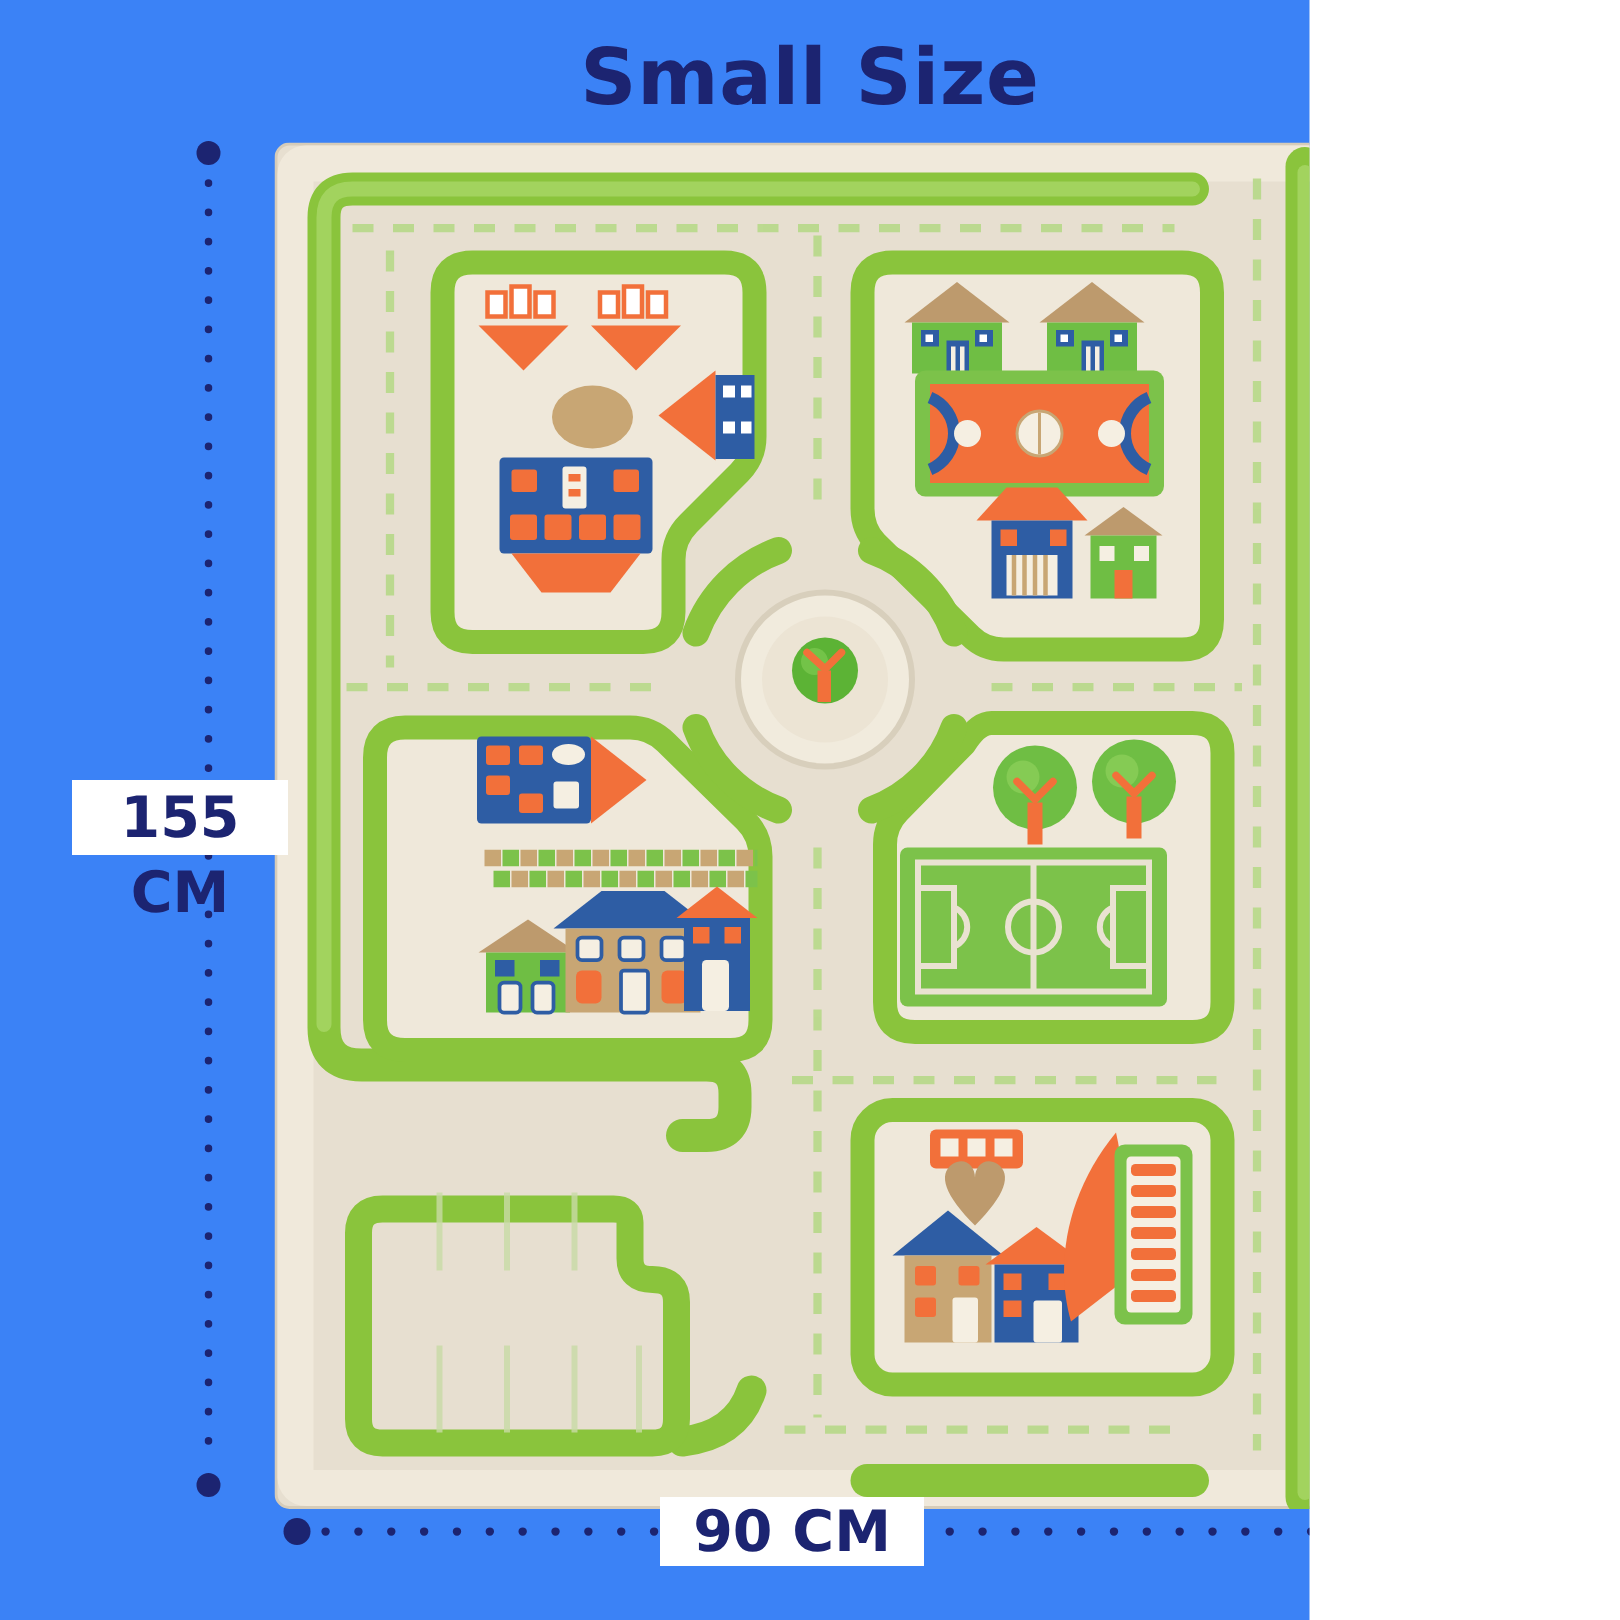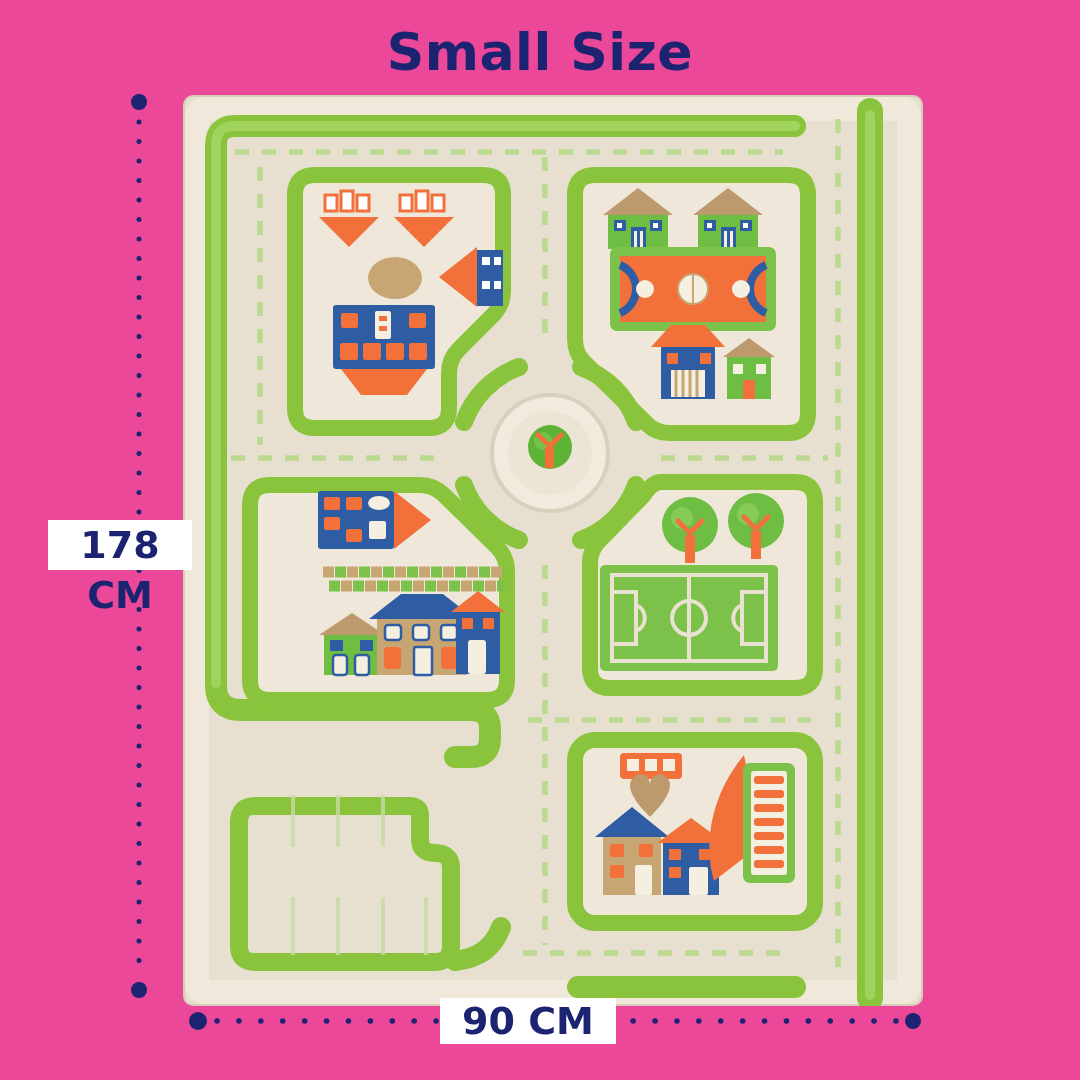--- a/index.html
+++ b/index.html
@@ -1,16 +1,16 @@
 <!DOCTYPE html>
 <html><head>
 <meta charset="utf-8">
 <style>
   html,body{margin:0;padding:0;background:#ffffff;}
-  .page{position:relative;width:1080px;height:1080px;background:#ec4899;overflow:hidden;
+  .page{position:relative;width:873px;height:1080px;background:#3b82f6;overflow:hidden;
         font-family:"DejaVu Sans","Liberation Sans",sans-serif;}
   .title{position:absolute;left:0;top:22px;width:1080px;margin:0;text-align:center;
          font-size:52px;font-weight:bold;letter-spacing:.5px;color:#1c2471;}
   .rug{position:absolute;left:183px;top:95px;width:740px;height:911px;}
   .dimline{position:absolute;}
   .vline{left:119px;top:90px;}
   .hline{left:185px;top:1000px;}
   .dimlabel{position:absolute;background:#ffffff;color:#1c2471;font-weight:bold;
             font-size:38px;text-align:center;z-index:5;}
   .vlabel{left:48px;top:520px;width:144px;height:50px;line-height:50px;}
@@ -293,21 +293,21 @@
     </g>
 
   </svg>
   </div>
 
   <svg class="dimline vline" width="40" height="925" viewBox="0 0 40 925">
     <circle cx="20" cy="12" r="8" fill="#1c2471"></circle>
     <path d="M 20 32 V 888" stroke="#1c2471" stroke-width="5" stroke-linecap="round" stroke-dasharray="0.1 19.4" fill="none"></path>
     <circle cx="20" cy="900" r="8" fill="#1c2471"></circle>
   </svg>
-  <div class="dimlabel vlabel">178 CM</div>
+  <div class="dimlabel vlabel">155 CM</div>
 
   <svg class="dimline hline" width="745" height="42" viewBox="0 0 745 42">
     <circle cx="13" cy="21" r="9" fill="#1c2471"></circle>
     <path d="M 32 21 H 712" stroke="#1c2471" stroke-width="5.5" stroke-linecap="round" stroke-dasharray="0.1 21.8" fill="none"></path>
     <circle cx="728" cy="21" r="8" fill="#1c2471"></circle>
   </svg>
   <div class="dimlabel hlabel">90 CM</div>
 
 </div>
 

